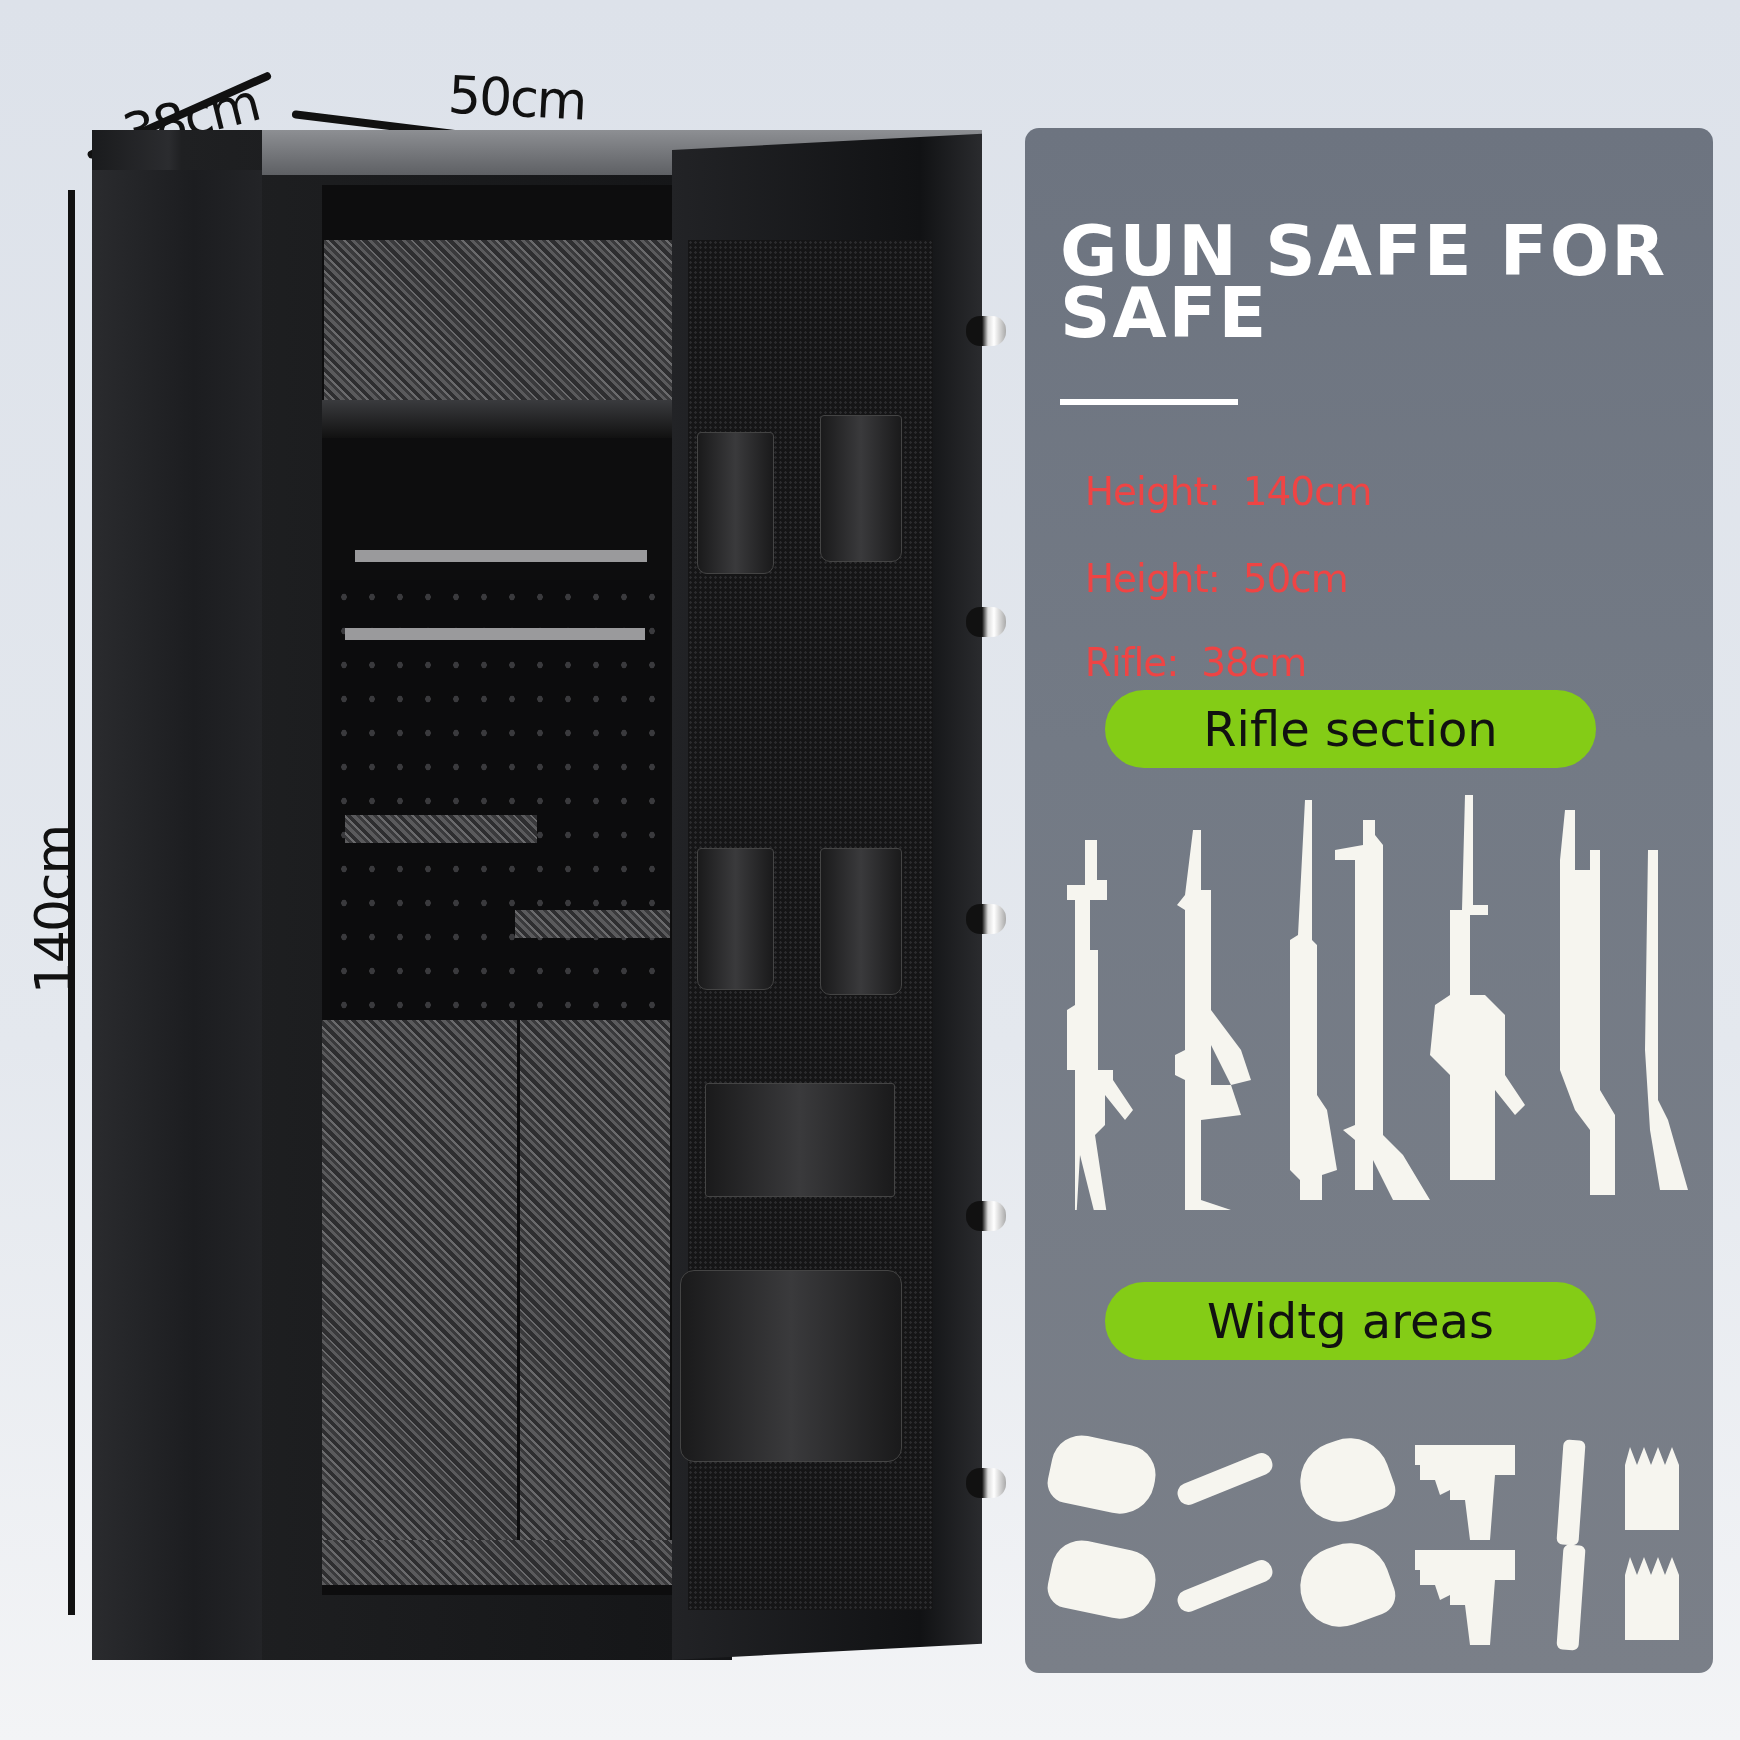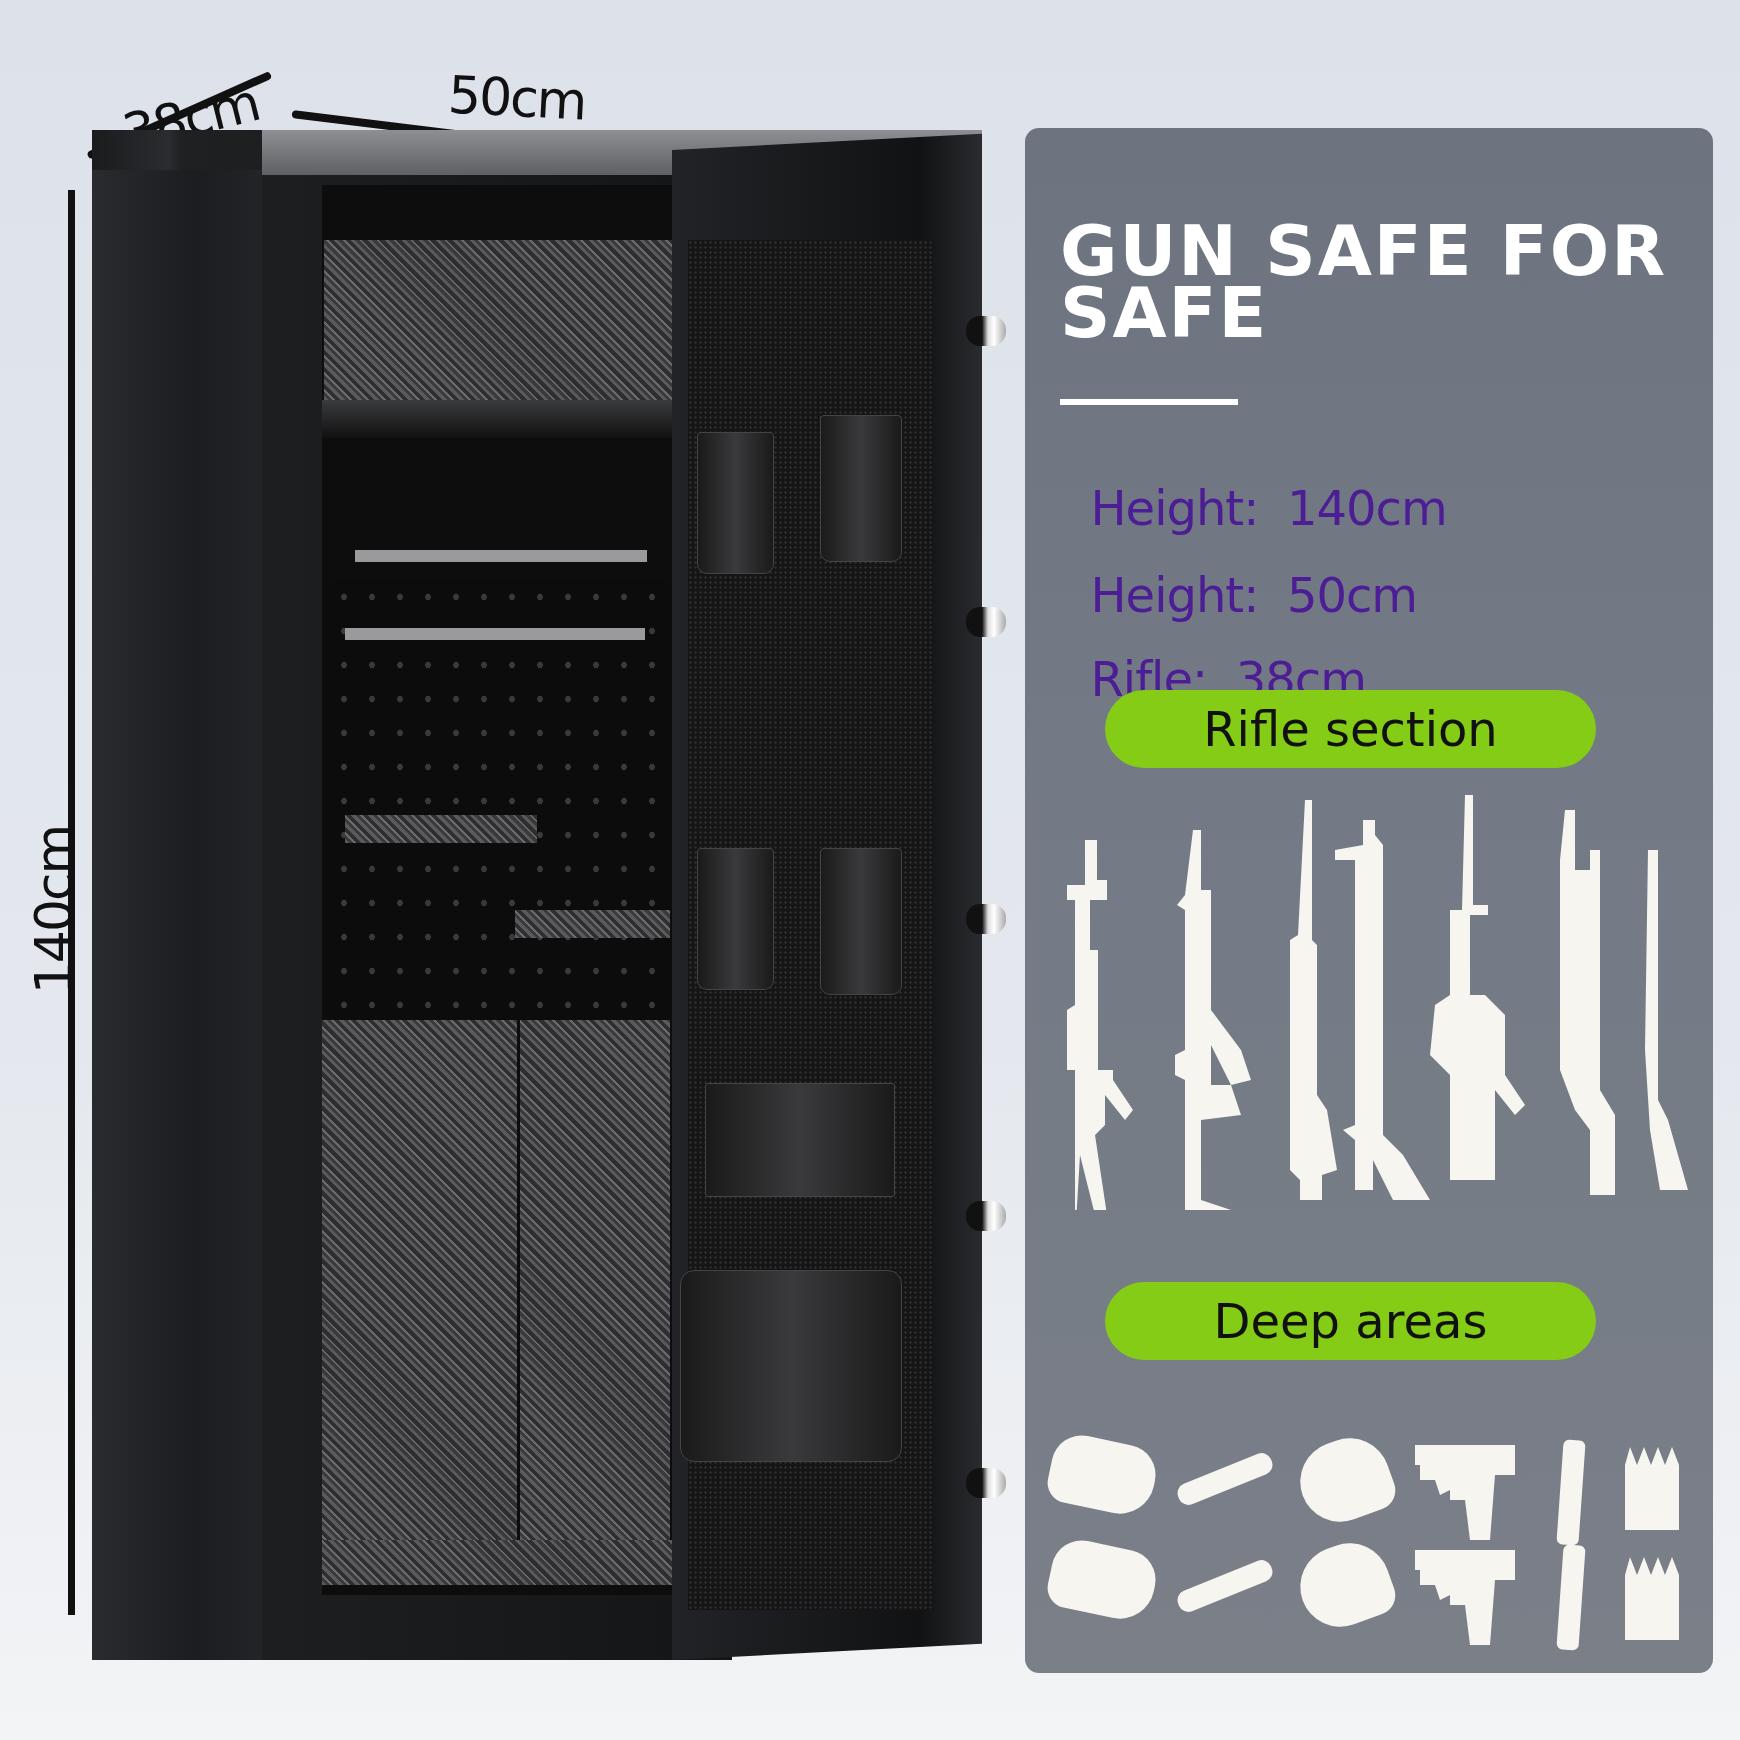--- a/index.html
+++ b/index.html
@@ -30,21 +30,21 @@
     background-image:radial-gradient(#2b2b2d 1px,transparent 1.5px);background-size:5px 5px;}
   .door-pocket{position:absolute;background:linear-gradient(90deg,#1a1a1b,#3a3a3c 50%,#1a1a1b);border-radius:4px 4px 10px 10px;border:1px solid #444;}
   .bolt{position:absolute;width:40px;height:30px;border-radius:14px;
     background:linear-gradient(90deg,#111 0%,#111 40%,#ddd 55%,#fff 70%,#aaa 100%);}
   
   .panel{position:absolute;left:1025px;top:128px;width:688px;height:1545px;border-radius:14px;
     background:linear-gradient(180deg,#6d7480 0%,#737a85 40%,#7a7f88 100%);}
   .title{position:absolute;left:1060px;color:#fff;font-family:"DejaVu Sans",sans-serif;font-weight:bold;
     font-size:70px;letter-spacing:2px;line-height:1;}
   .underline{position:absolute;left:1060px;top:399px;width:178px;height:6px;background:#fff;}
-  .spec{position:absolute;left:1062px;color:#4c1d95;font-family:"DejaVu Sans",sans-serif;font-size:48px;letter-spacing:-1px;white-space:pre;}
+  .spec{position:absolute;left:1062px;color:#ef4444;font-family:"DejaVu Sans",sans-serif;font-size:39px;letter-spacing:-1px;white-space:pre;}
   .pill{position:absolute;left:1105px;width:491px;height:78px;background:#84cc16;border-radius:39px;
     display:flex;align-items:center;justify-content:center;color:#111;font-family:"DejaVu Sans",sans-serif;font-size:48px;}
   .icon-item{position:absolute;background:#f6f5ef;}
 </style>
 </head>
 <body>
 
 <div class="dim-label" style="left:122px;top:88px;transform:rotate(-14deg);">38cm</div>
 <div class="arrow-line" style="left:88px;top:152px;width:200px;transform:rotate(-24deg);"></div>
 <div class="dim-label" style="left:448px;top:68px;transform:rotate(3deg);">50cm</div>
@@ -117,21 +117,21 @@
       <path fill="#f6f5ef" d="M35 0h8v110h15v10H40v80h15l20 20v60l20 30-10 10-20-25v90h-45V280l-20-20 5-50 15-10v-80L20 115h12z"></path>
     </svg>
   <svg class="abs" style="left:1555px;top:810px;" width="70" height="390" viewBox="0 0 70 390">
       <path fill="#f6f5ef" d="M10 0h10v60h15V40h10v240l15 25v80H35V320l-15-20L5 260V50z"></path>
     </svg>
   <svg class="abs" style="left:1640px;top:850px;" width="50" height="350" viewBox="0 0 50 350">
       <path fill="#f6f5ef" d="M8 0h10v250l10 20 20 70H20L10 280 5 200z"></path>
     </svg>
 </div>
 
-<div class="pill" style="top:1282px;">Deep areas</div>
+<div class="pill" style="top:1282px;">Widtg areas</div>
 
 <div>
   <div class="icon-item" style="left:1050px;top:1440px;width:105px;height:70px;border-radius:30px 30px 35px 20px;transform:rotate(12deg);"></div>
   <div class="icon-item" style="left:1175px;top:1468px;width:100px;height:22px;border-radius:10px;transform:rotate(-22deg);"></div>
   <div class="icon-item" style="left:1300px;top:1440px;width:90px;height:80px;border-radius:40px 40px 20px 40px;transform:rotate(-20deg);"></div>
   <svg class="abs" style="left:1415px;top:1445px;" width="105" height="95" viewBox="0 0 105 95">
       <path fill="#f6f5ef" d="M0 0h100v30H80l-5 65H55L50 55H35v-10l-10 5-5-15H5V20H0z"></path>
     </svg>
   <div class="icon-item" style="left:1560px;top:1440px;width:22px;height:105px;border-radius:6px;transform:rotate(4deg);"></div>
   <svg class="abs" style="left:1625px;top:1445px;" width="55" height="85" viewBox="0 0 55 85">

